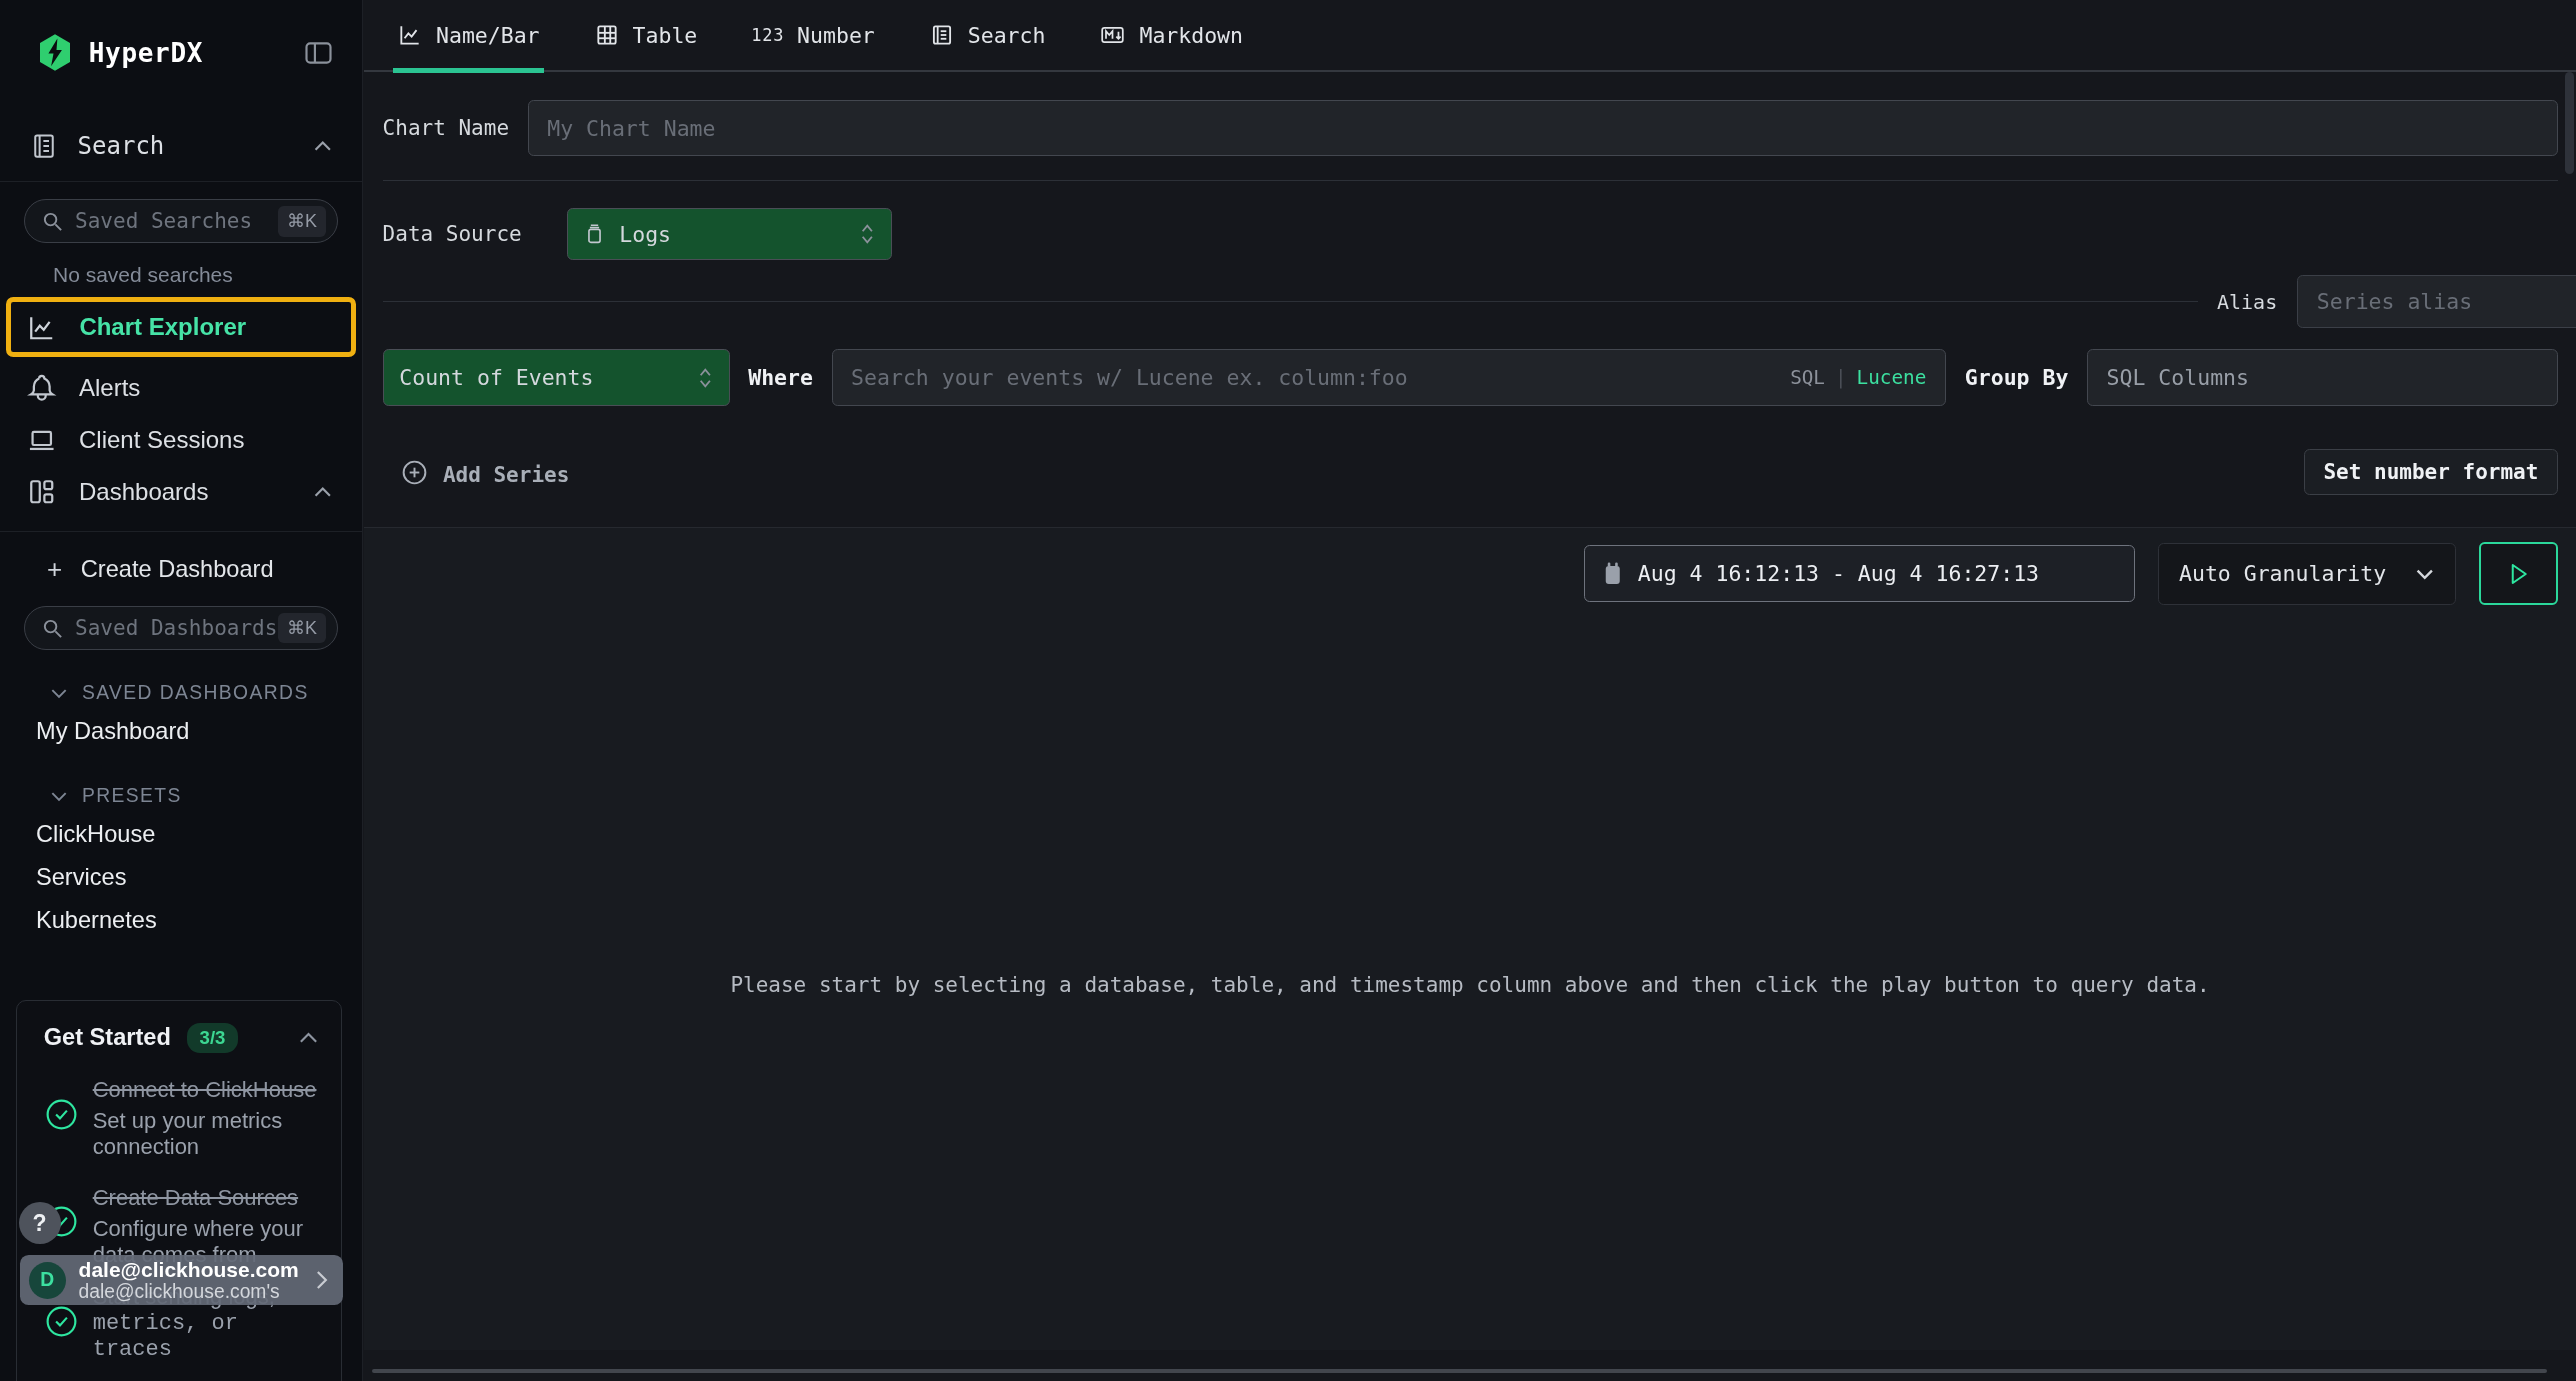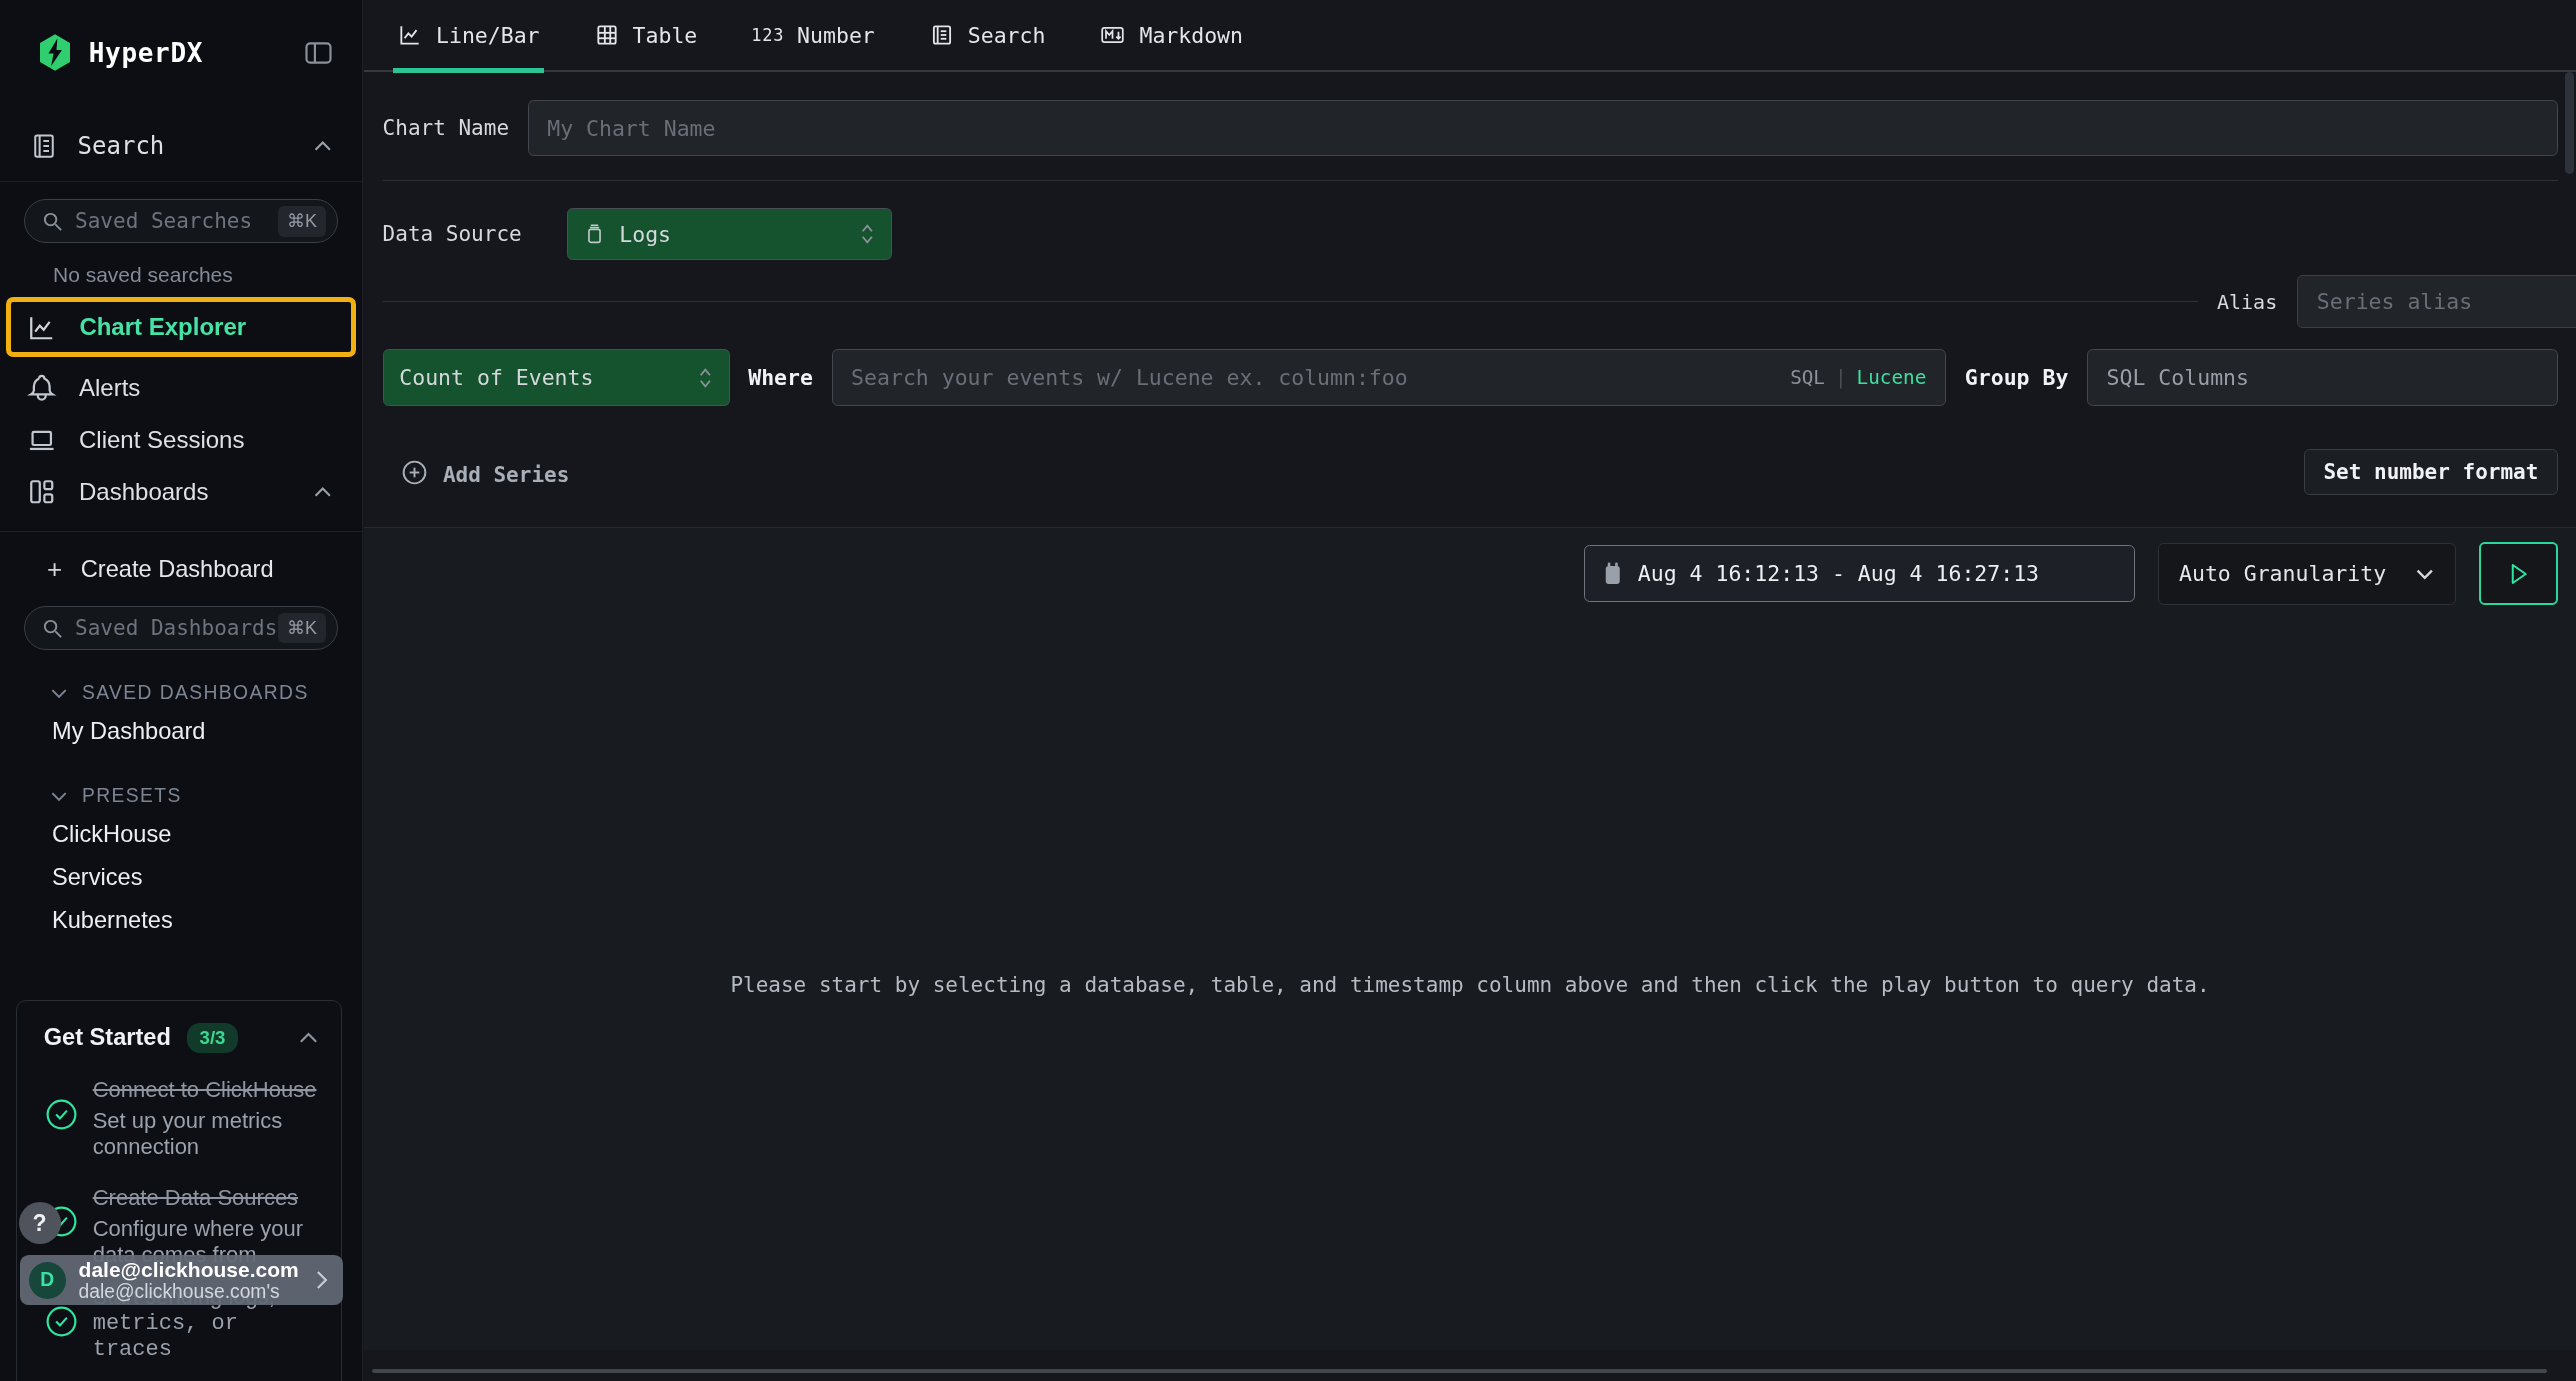--- a/index.html
+++ b/index.html
@@ -24,21 +24,21 @@
   .nav-item { display:flex; align-items:center; height:52px; padding-left:26px; cursor:pointer; }
   .nav-item .nlabel { font-size:24px; color:#dde0e5; margin-left:21.5px; }
   .nav-item .chev { margin-left:auto; margin-right:29px; }
   .hl-box { border:5px solid #f0b011; border-radius:7.2px; margin:4.3px 5.7px 4.3px 5.7px; height:60px; padding-left:15.7px; }
   .hl-box .nlabel { color:#46e3a7; font-weight:bold; }
   .create-dash { display:flex; align-items:center; padding-left:47px; margin-top:17px; height:40px; cursor:pointer; }
   .create-dash .plus { font-size:26px; color:#cfd3da; font-family:"Liberation Sans", sans-serif; }
   .create-dash .clabel { font-size:23.6px; color:#e3e6ea; margin-left:18.6px; }
   .sec-head { display:flex; align-items:center; padding-left:49px; margin-top:26px; height:34px; cursor:pointer; }
   .sec-head .slabel { font-size:19.3px; letter-spacing:1.4px; color:#7d8593; margin-left:13px; }
-  .sec-item { font-size:23.6px; color:#eceef1; padding-left:52px; height:43px; display:flex; align-items:center; cursor:pointer; }
+  .sec-item { font-size:23.6px; color:#eceef1; padding-left:36px; height:43px; display:flex; align-items:center; cursor:pointer; }
   .team { display:flex; align-items:center; padding-left:26px; margin-top:74px; height:50px; cursor:pointer; }
   .team .tlabel { font-size:24px; color:#e8eaee; margin-left:18.6px; }
 
   .gs-panel { position:absolute; left:15.7px; right:20px; top:1000px; height:429px; border:1.4px solid #292d34; border-radius:10px; background:#0d0f14; }
   .gs-head { display:flex; align-items:center; padding:21.5px 21.5px 0 27px; }
   .gs-title { font-size:23.6px; font-weight:bold; color:#f0f2f5; }
   .gs-badge { margin-left:15.7px; background:#123a2a; color:#3cd792; font-size:18.6px; font-weight:bold; border-radius:13px; padding:4.3px 13px; font-family:"Liberation Sans", sans-serif; }
   .gs-head .chev { margin-left:auto; }
   .task { display:flex; margin:24px 17px 0 26px; }
   .task .ticon { flex:0 0 50px; padding-top:18.6px; }
@@ -309,21 +309,21 @@
 <div id="main">
 
   <div class="tabbar">
     <div class="tab active">
       <span>
         <svg width="26" height="26" viewBox="0 0 24 24" fill="none" stroke="#e2e5e9" stroke-width="1.7">
             <path d="M4 4 v16 h16"></path>
             <polyline points="7,15 10.5,10.5 13.5,13.5 18,7.5"></polyline>
           </svg>
       </span>
-      <span class="tlab">Line/Bar</span>
+      <span class="tlab">Name/Bar</span>
     </div>
     <div class="tab">
       <span>
         <svg width="26" height="26" viewBox="0 0 24 24" fill="none" stroke="#e2e5e9" stroke-width="1.7">
             <rect x="4" y="4" width="16" height="16" rx="1.5"></rect>
             <line x1="4" y1="10" x2="20" y2="10"></line>
             <line x1="4" y1="15" x2="20" y2="15"></line>
             <line x1="10" y1="4" x2="10" y2="20"></line>
             <line x1="15" y1="4" x2="15" y2="20"></line>
           </svg>

